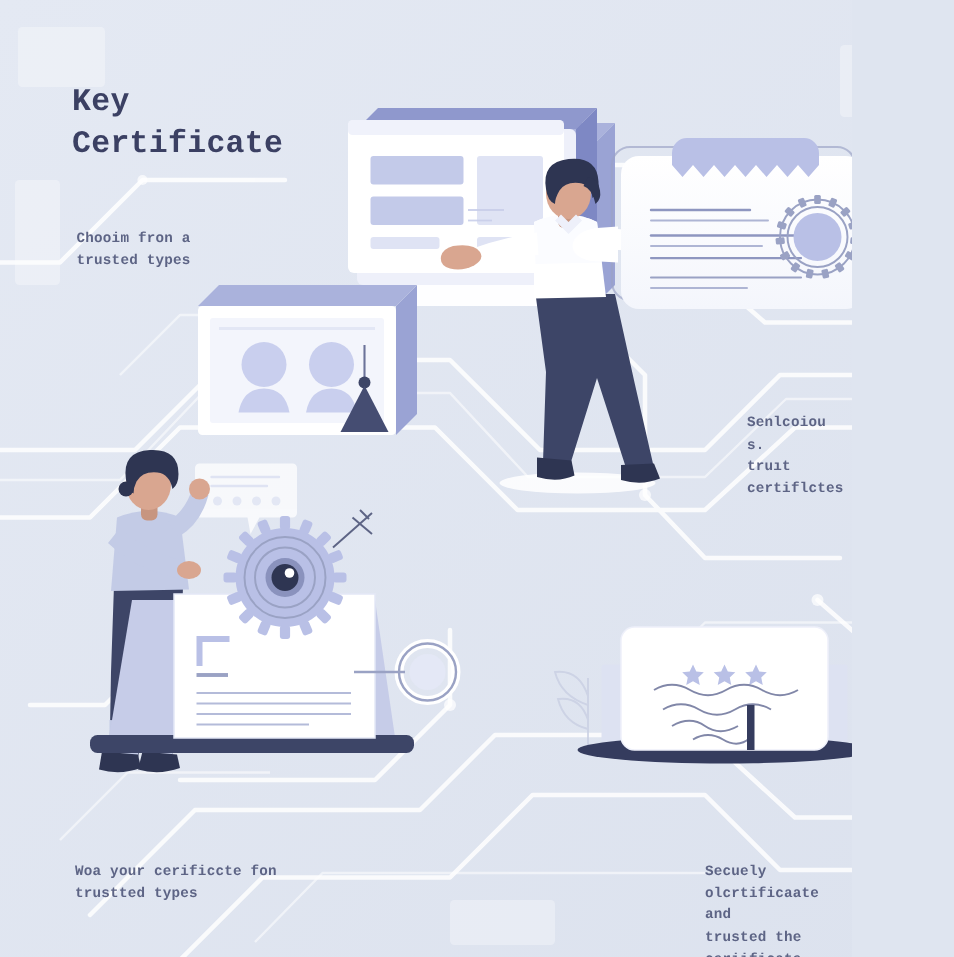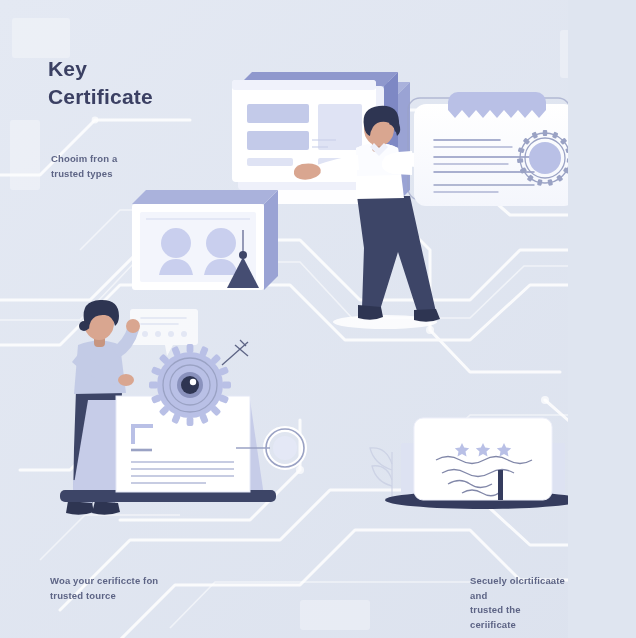--- a/index.html
+++ b/index.html
@@ -3,21 +3,21 @@
 <meta charset="utf-8">
 <style>
   html,body{margin:0;padding:0;}
   body{
     width:636px;height:638px;
     background:#dfe5f0;
     font-family:"Liberation Sans", sans-serif;
     overflow:hidden;
   }
   #stage{position:relative;width:568px;height:638px;overflow:hidden;
-         background:linear-gradient(160deg,#e2e7f1 0%,#dde3ef 45%,#e0e5f0 100%);}
+         background:linear-gradient(160deg,#e2e7f1 0%,#dde3ef 45%,#e0e5f0 100%);font-family:Liberation Mono, monospace;}
   #bgsvg,#artsvg{position:absolute;left:0;top:0;width:636px;height:638px;}
 
   .txt{position:absolute;white-space:pre-line;}
   .title{
     left:48px;top:55px;
     font-size:21px;font-weight:bold;line-height:1.32;
     color:#3b4063;letter-spacing:.2px;
   }
   .label{
     font-size:9.5px;font-weight:bold;line-height:1.55;
@@ -359,18 +359,20 @@
 
       <rect x="498" y="470" width="5" height="30" fill="#353c5e"></rect>
     </g>
 
   </svg>
 
   <div class="txt title">Key
 Certificate</div>
   <div class="txt label lbl-sub">Chooim fron a
 trusted types</div>
+  <div class="txt label lbl-r1">Senlcoiou s.
+truıt certiflctes</div>
   <div class="txt label lbl-bl">Woa your cerificcte fon
-trusted tource</div>
+trustted types</div>
   <div class="txt label lbl-br">Secuely olcrtificaate and
 trusted the ceriificate</div>
 
 </div>
 
 </body></html>

